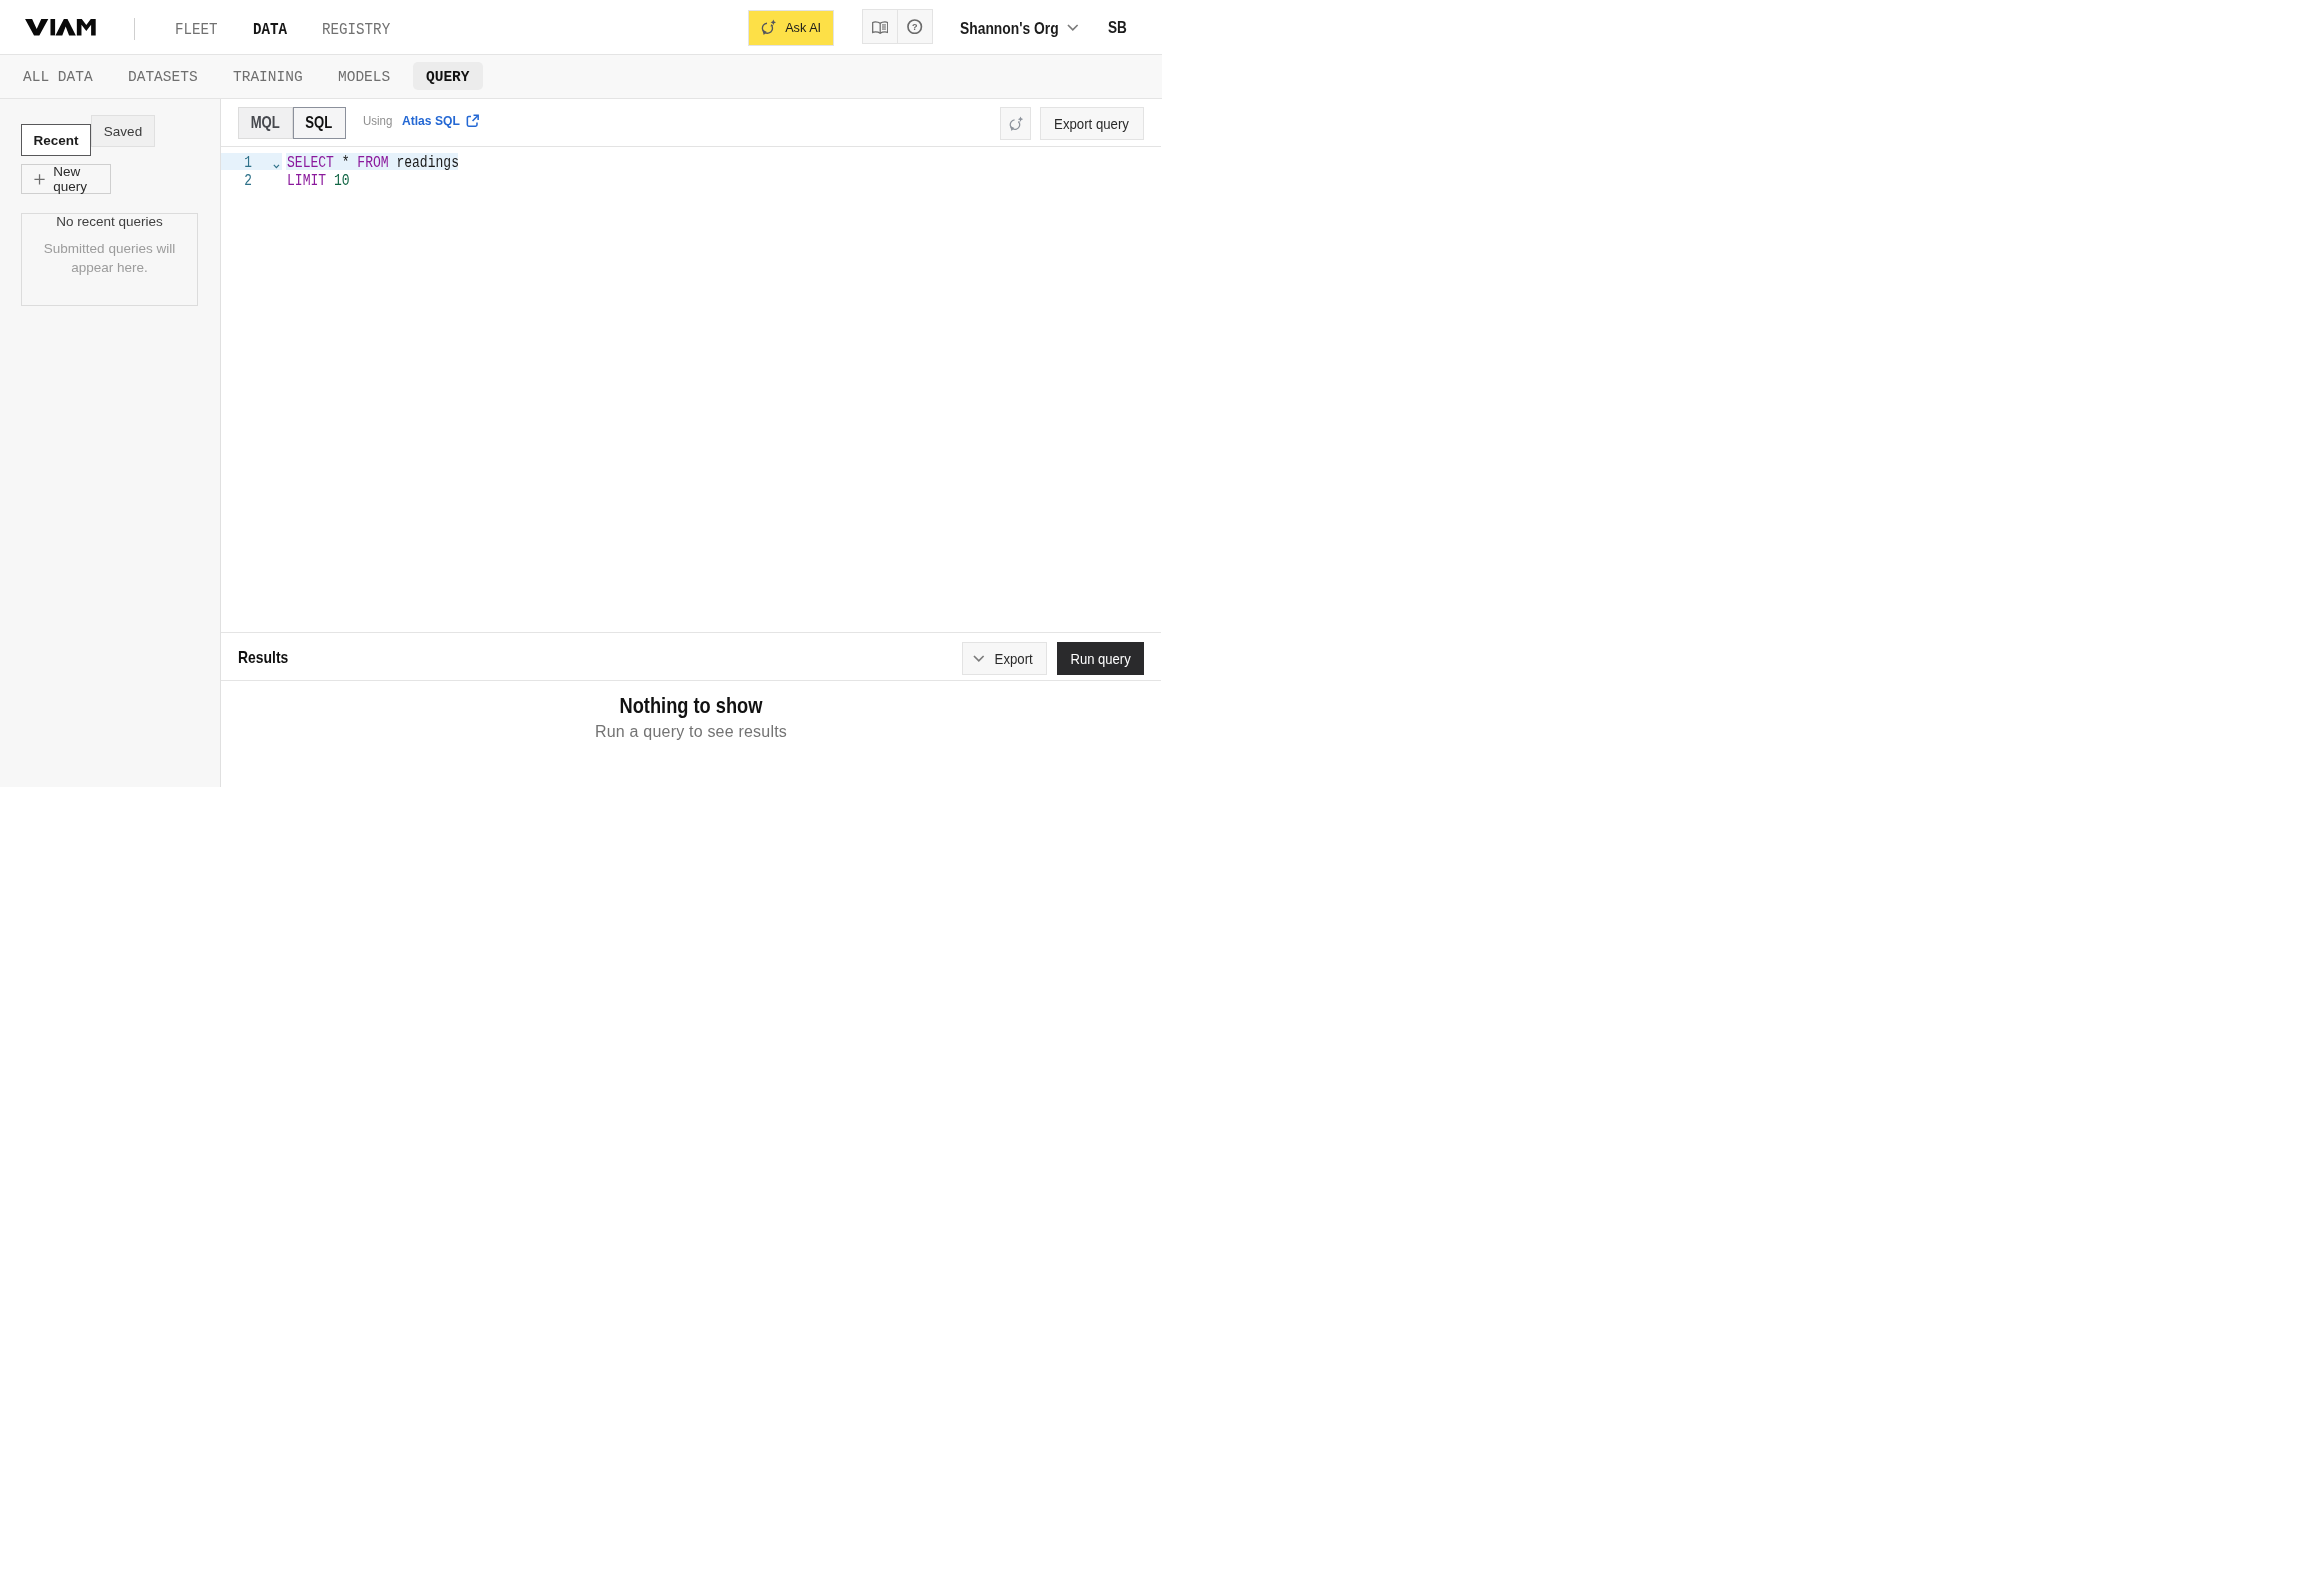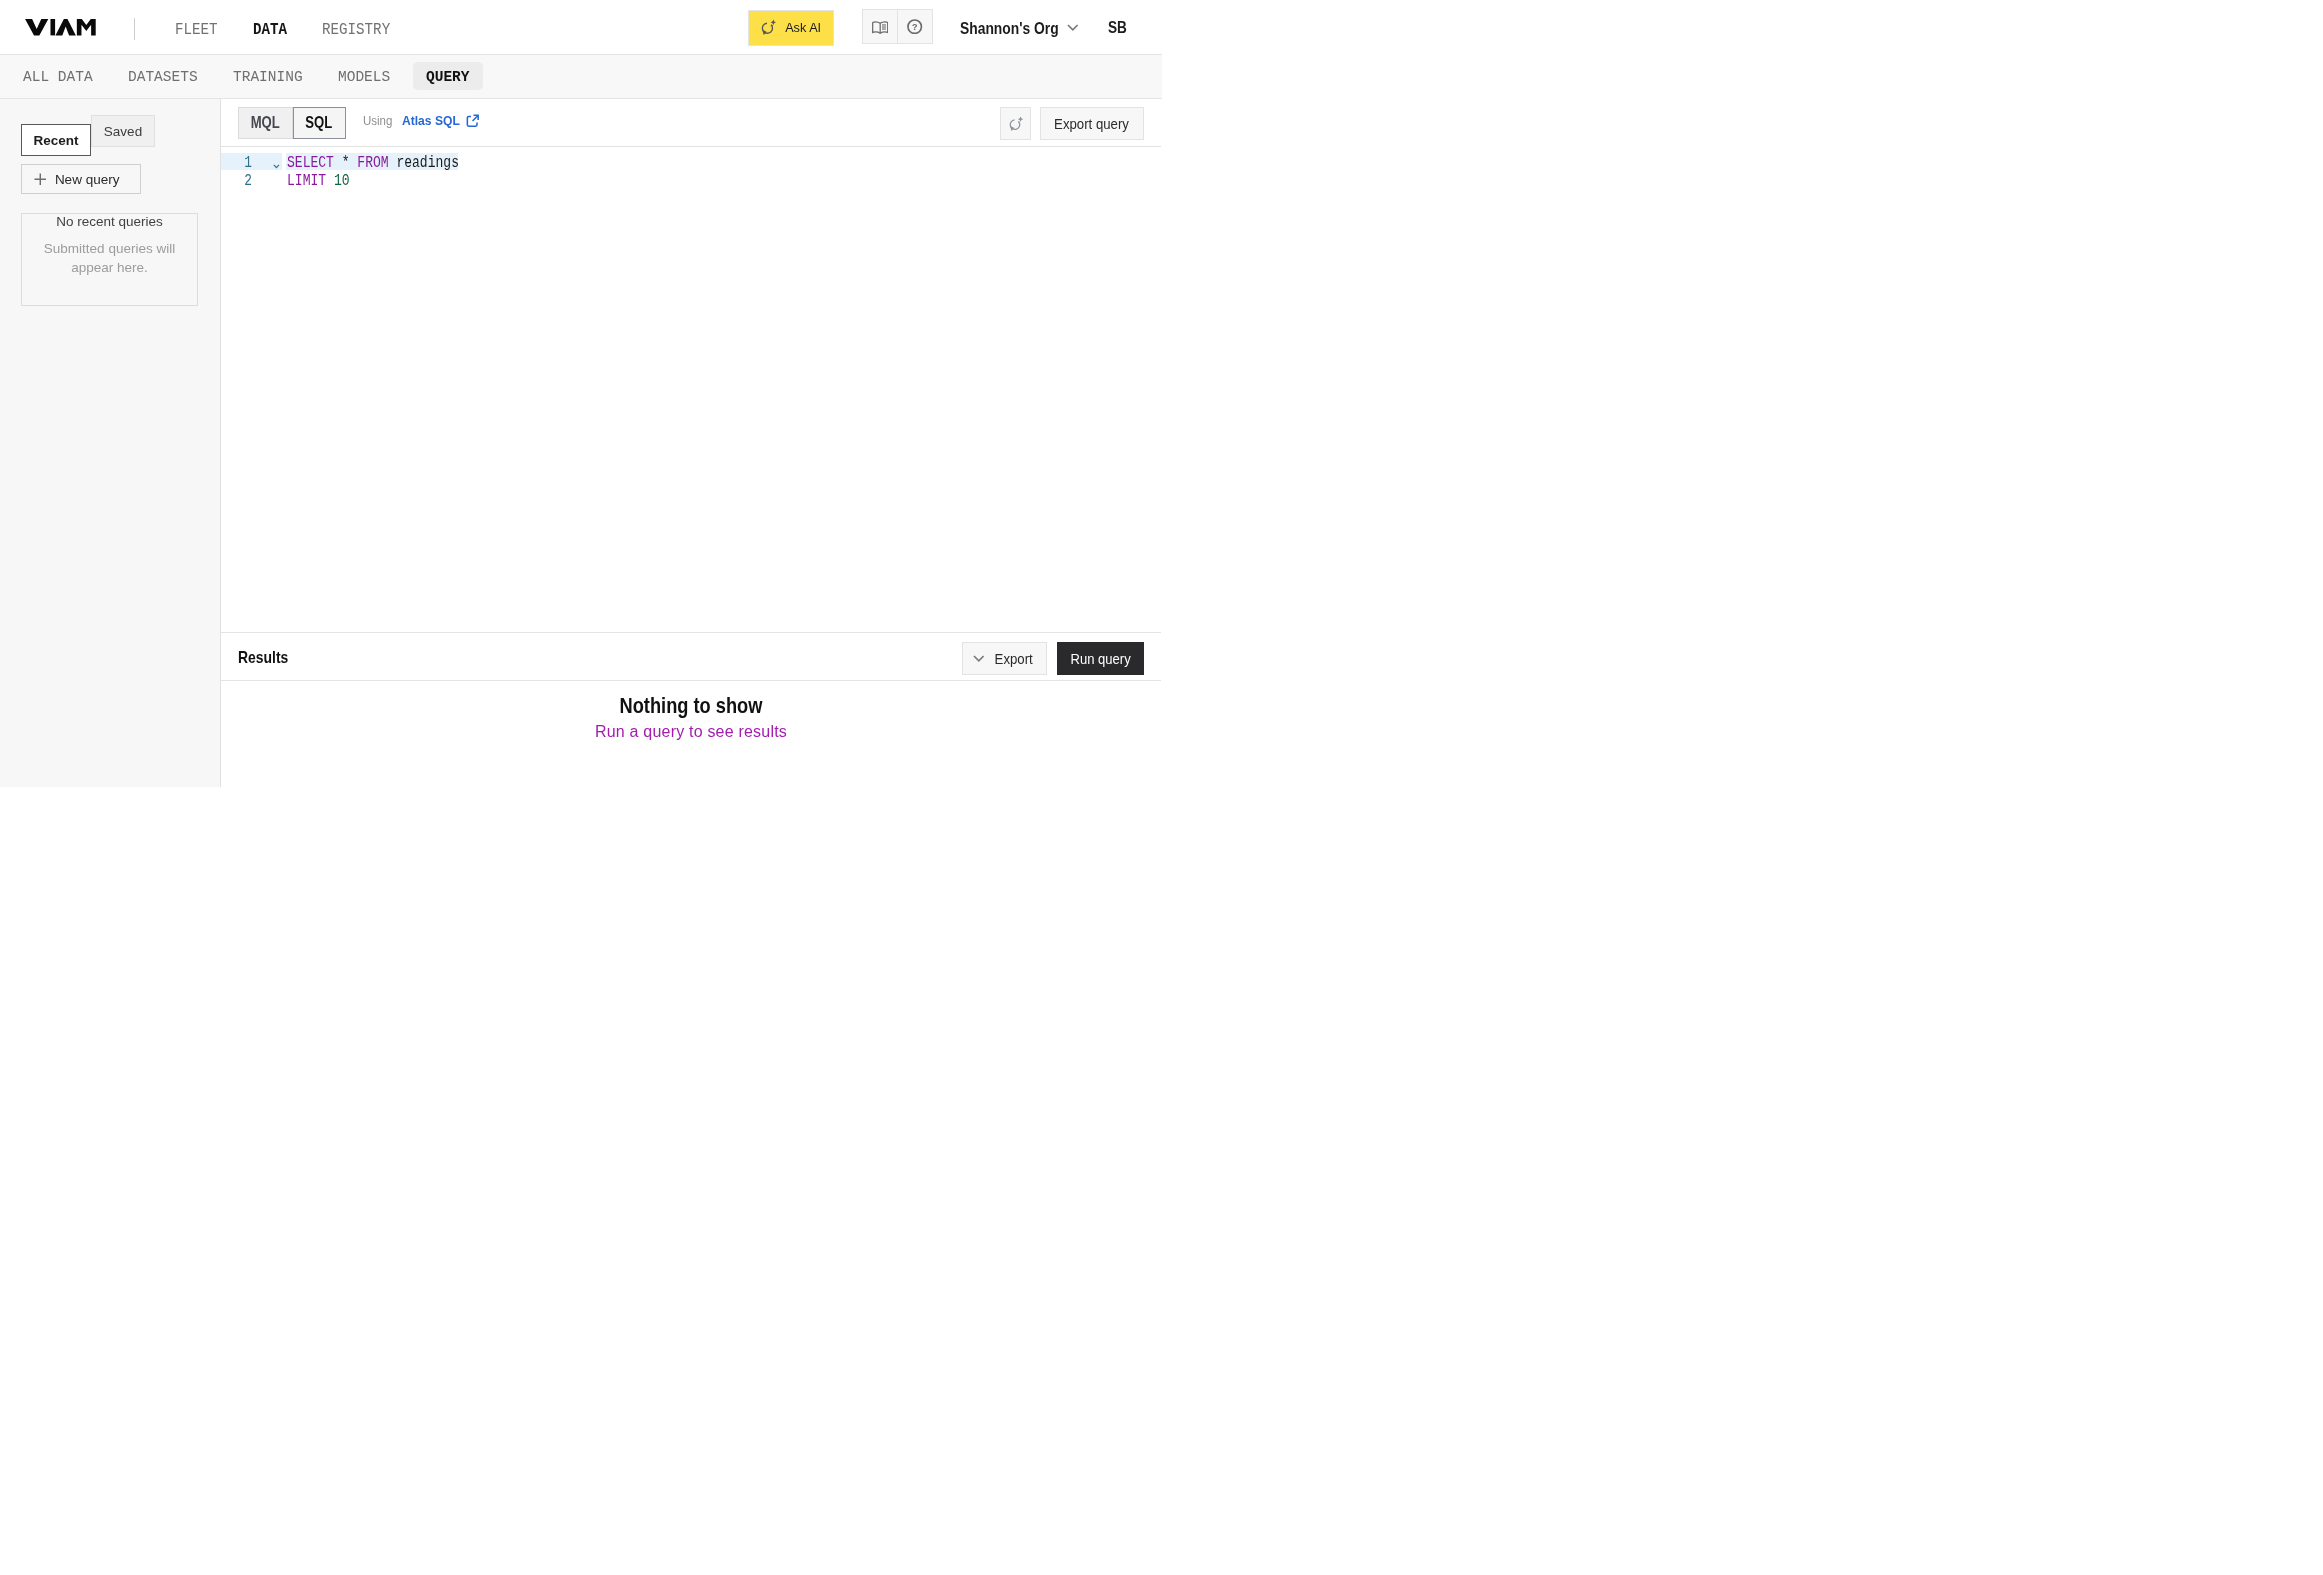--- a/index.html
+++ b/index.html
@@ -21,21 +21,21 @@
   
   #subnav { left:0; top:54px; width:1162px; height:45px; background:#f8f8f8; border-top:1px solid #e4e4e4; border-bottom:1px solid #e4e4e4; }
   .subitem { font-family:"Liberation Mono", monospace; font-size:14.5px; line-height:17.4px; color:#6f6f6f; top:14.4px; }
   #querypill { left:413px; top:7px; width:70px; height:28px; background:#ececec; border-radius:4.8px; }
   #querypill span { position:absolute; left:13px; top:7.4px; font-family:"Liberation Mono", monospace; font-size:14.5px; line-height:17.4px; font-weight:700; color:#111; }
 
   
   #sidebar { left:0; top:99px; width:221px; height:688px; background:#f7f7f7; border-right:1px solid #e0e0e0; }
   #tab-recent { left:21px; top:16px; width:70px; height:32px; background:#fff; border:1px solid #58585a; display:flex; align-items:center; justify-content:center; font-size:13.5px; font-weight:700; color:#1c1c1c; z-index:2;margin-top:9px; }
   #tab-saved { left:91px; top:16px; width:64px; height:32px; background:#f0f0f0; border:1px solid #e0e0e0; display:flex; align-items:center; justify-content:center; font-size:13.5px; color:#3d3d3d; }
-  #newquery { left:21px; top:65px; width:120px; height:30px; border:1px solid #cfcfcf; display:flex; align-items:center; gap:8.7px; padding-left:11.6px; font-size:13.5px; color:#2a2a2a; }
+  #newquery { left:21px; top:65px; width:90px; height:30px; border:1px solid #cfcfcf; display:flex; align-items:center; gap:8.7px; padding-left:11.6px; font-size:13.5px; color:#2a2a2a; }
   #emptybox { left:21px; top:114px; width:177px; height:93px; border:1px solid #dcdcdc; text-align:center; }
   #emptybox .t1 { font-size:13.5px; line-height:15.4px; color:#414141; }
   #emptybox .t2 { margin-top:11px; font-size:13.5px; color:#9c9c9c; line-height:18.3px; }
 
   
   #toolbar { left:221px; top:99px; width:940px; height:48px; background:#fff; border-bottom:1px solid #e3e3e3; }
   #seg { left:16.7px; top:7.8px; height:32px; display:flex; }
   #seg .mql { width:55px; background:#f0f0f1; border:1px solid #dcdcdc; display:flex; align-items:center; justify-content:center; font-size:16.4px; font-weight:700; color:#46484e;text-align:center; }
   #seg .mql span, #seg .sql span { transform:scaleX(0.8); }
   #seg .sql { width:53px; background:#f5f5f6; border:1.9px solid #8b909b; display:flex; align-items:center; justify-content:center; font-size:16.4px; font-weight:700; color:#101010; }
@@ -59,21 +59,21 @@
   
   #resultsbar { left:221px; top:596px; width:940px; height:49px; background:#fff; border-top:1px solid #e4e4e4; border-bottom:1px solid #e4e4e4;margin-top:36px; }
   #resultsbar .title { position:absolute; left:17px; top:0; height:47px; padding-top:2.4px; display:flex; align-items:center; font-size:16.6px; font-weight:700; color:#111; transform:scaleX(0.84); transform-origin:left center; }
   #exportbtn { left:741px; top:9px; width:85px; height:33px; background:#f7f7f7; border:1px solid #e3e3e3; display:flex; align-items:center; justify-content:center; gap:7.7px; font-size:15px; color:#2a2a2a; }
   #exportbtn span { transform:scaleX(0.88); }
   #runquery { left:836px; top:9px; width:87px; height:33px; background:#2a2a2c; color:#fff; display:flex; align-items:center; justify-content:center; font-size:15px; }
   #runquery span { transform:scaleX(0.87); }
 
   
   #nothing { left:221px; top:695px; width:940px; text-align:center; font-size:21.5px; line-height:23px; font-weight:700; color:#111; transform:scaleX(0.849); }
-  #runaquery { left:221px; top:722px; width:940px; text-align:center; font-size:16px; letter-spacing:0.2px; line-height:19.3px; color:#a21caf; }
+  #runaquery { left:221px; top:722px; width:940px; text-align:center; font-size:16px; letter-spacing:0.2px; line-height:19.3px; color:#737373; }
 </style>
 </head>
 <body>
 <div id="page">
 
   <div id="topnav" class="abs">
     <svg class="abs" style="left:25px; top:19.3px;" width="71" height="16.4" viewBox="0 0 147 34">
       <g fill="#0a0a0a">
         <path d="M 0 0 L 14.6 0 L 24.1 21 L 33.6 0 L 48.2 0 L 29.6 34 L 18.6 34 Z"></path>
         <rect x="52.7" y="0" width="9.6" height="34"></rect>

